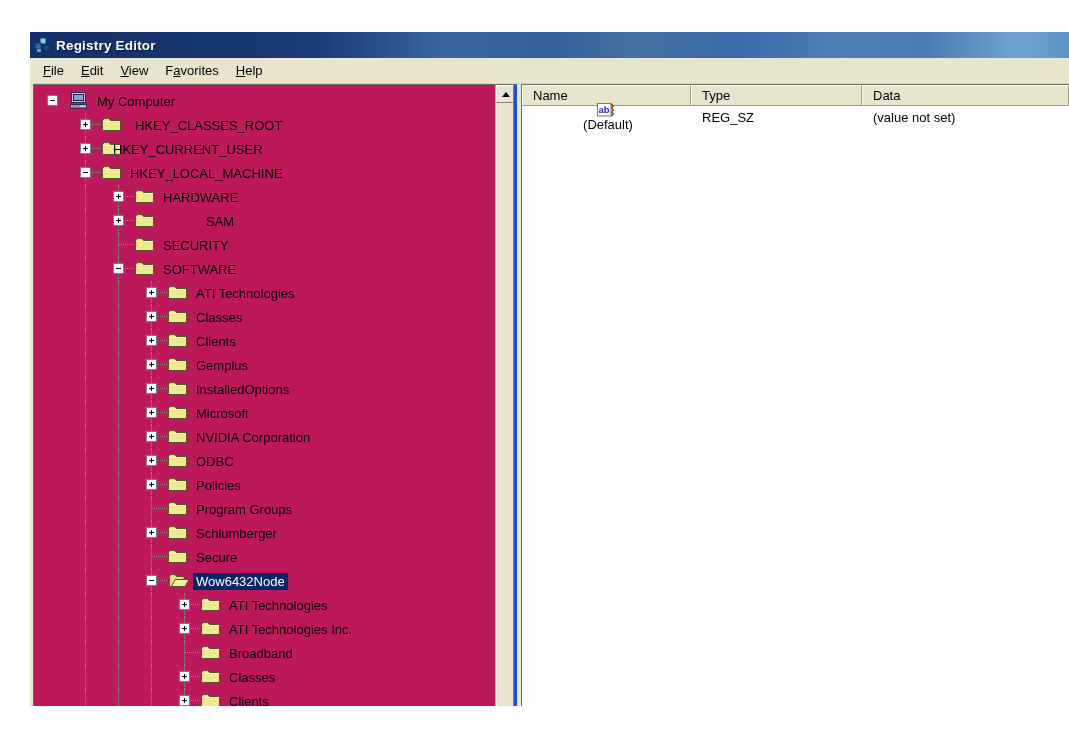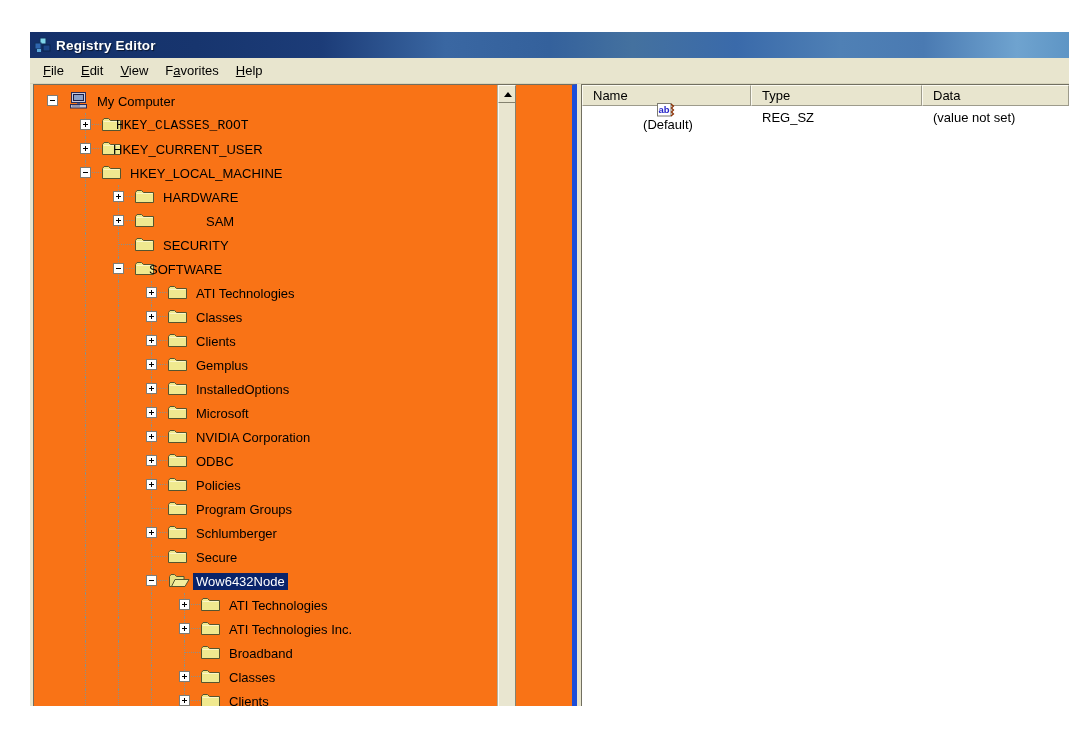--- a/index.html
+++ b/index.html
@@ -20,23 +20,23 @@
 
   
   .menubar { height:26px; background:#e8e5ce; display:flex; align-items:center;
              padding-left:5px; border-bottom:1px solid #d8d5bd; }
   .menu-item { font-size:13px; color:#000; padding:3px 8px; margin-right:1px; cursor:default; }
   .menu-item u { text-decoration:underline; }
 
   
   .content { position:relative; height:622px; display:flex; padding:0 0 0 3px; background:#e8e5ce; }
 
-  .left-pane { position:relative; width:544px; height:100%;
-               border-left:1px solid #716f60; border-top:1px solid #716f60; border-right:5px solid #1d4ed8;
-               background:#f97316; display:flex; }
+  .left-pane { position:relative; width:484px; height:100%;
+               border-left:1px solid #716f60; border-top:1px solid #716f60; border-right:3px solid #1d4ed8;
+               background:#be185d; display:flex; }
   .tree { position:relative; width:463px; height:100%; overflow:hidden; padding-top:4px; }
 
   
   .trow { position:relative; height:24px; width:463px; }
   .guide { position:absolute; top:0; bottom:0; width:0; border-left:1px dotted #8f8f85; }
   .hstub { position:absolute; top:11px; height:0; border-top:1px dotted #8f8f85; }
   .exp { position:absolute; top:6px; width:11px; height:11px; background:#fff;
          border:1px solid #7e7c75; }
   .exp .h { position:absolute; left:2px; top:4px; width:5px; height:1px; background:#000; }
   .exp .v { position:absolute; left:4px; top:2px; width:1px; height:5px; background:#000; }
@@ -125,21 +125,21 @@
               <div class="guide" style="left: 51px;"></div>
               <div class="hstub" style="left: 52px; width: 15px;"></div>
               <div class="exp" style="left: 46px;">
                 <div class="h"></div>
                 <div class="v"></div>
               </div>
               <span class="ticon" style="left: 67px;"><svg width="22" height="17" viewBox="0 0 22 17">
                   <path d="M1.5 4.5 L1.5 14.5 L19.5 14.5 L19.5 4.5 L9.5 4.5 L7.5 2.5 L3 2.5 Z" fill="#f0e98f" stroke="#55552f"></path>
                   <line x1="2.5" y1="5.5" x2="18.5" y2="5.5" stroke="#fbf7c8" stroke-width="1"></line>
                 </svg></span>
-              <span class="tlabel" style="left: 79px; font-family: Liberation Mono, monospace;">HKEY_CLASSES_ROOT</span>
+              <span class="tlabel" style="left: 98px;">HKEY_CLASSES_ROOT</span>
             </div>
             <div class="trow">
               <div class="guide" style="left: 51px;"></div>
               <div class="hstub" style="left: 52px; width: 15px;"></div>
               <div class="exp" style="left: 46px;">
                 <div class="h"></div>
                 <div class="v"></div>
               </div>
               <span class="ticon" style="left: 67px;"><svg width="22" height="17" viewBox="0 0 22 17">
                   <path d="M1.5 4.5 L1.5 14.5 L19.5 14.5 L19.5 4.5 L9.5 4.5 L7.5 2.5 L3 2.5 Z" fill="#f0e98f" stroke="#55552f"></path>
@@ -201,21 +201,21 @@
               <div class="guide" style="left: 51px;"></div>
               <div class="guide" style="left: 84px;"></div>
               <div class="hstub" style="left: 85px; width: 15px;"></div>
               <div class="exp" style="left: 79px;">
                 <div class="h"></div>
               </div>
               <span class="ticon" style="left: 100px;"><svg width="22" height="17" viewBox="0 0 22 17">
                   <path d="M1.5 4.5 L1.5 14.5 L19.5 14.5 L19.5 4.5 L9.5 4.5 L7.5 2.5 L3 2.5 Z" fill="#f0e98f" stroke="#55552f"></path>
                   <line x1="2.5" y1="5.5" x2="18.5" y2="5.5" stroke="#fbf7c8" stroke-width="1"></line>
                 </svg></span>
-              <span class="tlabel" style="left: 112px;">SOFTWARE</span>
+              <span class="tlabel" style="left: 126px;">SOFTWARE</span>
             </div>
             <div class="trow">
               <div class="guide" style="left: 51px;"></div>
               <div class="guide" style="left: 84px;"></div>
               <div class="guide" style="left: 117px;"></div>
               <div class="hstub" style="left: 118px; width: 15px;"></div>
               <div class="exp" style="left: 112px;">
                 <div class="h"></div>
                 <div class="v"></div>
               </div>

